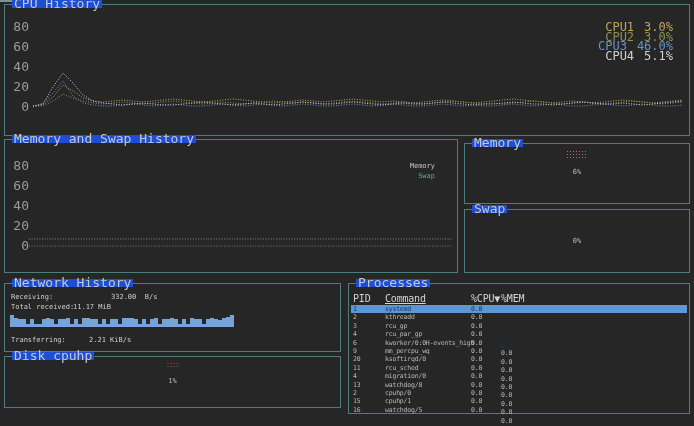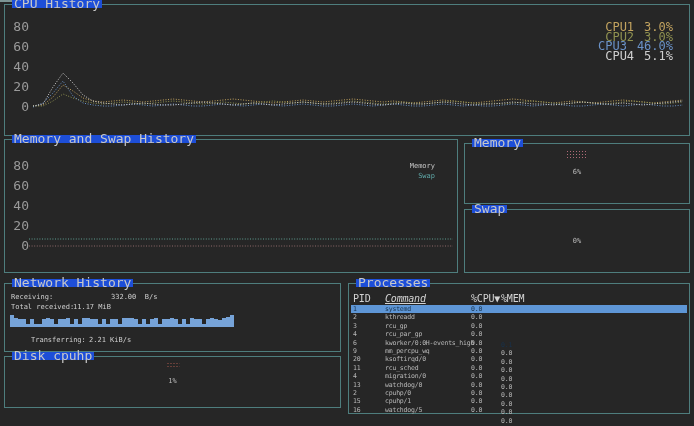--- a/index.html
+++ b/index.html
@@ -30,21 +30,21 @@
     position:absolute;left:50%;transform:translateX(-50%);
     background-size:3px 3px;background-position:0 0;
   }
   .pct-label{position:absolute;left:0;right:0;text-align:center;color:#b8b8b8;font-size:7px;}
   .net-line{position:absolute;left:6px;white-space:pre;color:#cfcfcf;font-size:7px;line-height:8px;}
   .net-value{position:absolute;white-space:pre;color:#cfcfcf;font-size:7px;line-height:8px;}
   #net-spark{position:absolute;left:5px;top:30px;height:13px;display:flex;align-items:flex-end;}
   #net-spark .bar{width:4px;margin-right:0;}
   .proc-header{position:absolute;left:2px;right:2px;top:10px;height:9px;color:#d4d4d4;}
   .proc-header span{position:absolute;font-size:10px;letter-spacing:-0.2px;line-height:9px;}
-  .proc-header .u{text-decoration:underline;font-style:italic;}
+  .proc-header .u{text-decoration:underline;}
   #proc-rows{position:absolute;left:2px;right:2px;top:21px;}
   .proc-row{position:relative;height:8.4px;}
   .proc-row span{position:absolute;font-size:6.5px;letter-spacing:-0.2px;line-height:8.4px;white-space:pre;}
   .col-pid{left:2px;}
   .col-cmd{left:34px;}
   .col-cpu{left:120px;}
   .col-mem{left:150px;margin-top:36px;}
   #edge-artifact{position:absolute;left:0;top:0;width:28px;height:2px;background:#7d9494;}
   svg{position:absolute;display:block;}
 </style>
@@ -179,21 +179,21 @@
       <div class="bar" style="height: 8px; background: rgb(118, 163, 216);"></div>
       <div class="bar" style="height: 3px; background: rgb(118, 163, 216);"></div>
       <div class="bar" style="height: 8px; background: rgb(118, 163, 216);"></div>
       <div class="bar" style="height: 9px; background: rgb(118, 163, 216);"></div>
       <div class="bar" style="height: 8px; background: rgb(118, 163, 216);"></div>
       <div class="bar" style="height: 7px; background: rgb(118, 163, 216);"></div>
       <div class="bar" style="height: 9px; background: rgb(118, 163, 216);"></div>
       <div class="bar" style="height: 10px; background: rgb(118, 163, 216);"></div>
       <div class="bar" style="height: 12px; background: rgb(118, 163, 216);"></div>
     </div>
-  <span class="net-line" style="top:52px;margin-left:20px;">Transferring:</span>
+  <span class="net-line" style="top:52px;">Transferring:</span>
   <span class="net-value" style="top:52px;left:84px;">2.21 KiB/s</span>
 </div>
 
 <div class="panel" style="left:4px;top:356px;width:337px;height:52px;">
   <span class="panel-title">Disk cpuhp</span>
   <div class="dot-indicator" id="disk-dots" style="top: 5px; width: 13px; height: 7px; background-image: radial-gradient(circle, rgb(168, 87, 76) 34%, transparent 36%);"></div>
   <div class="pct-label" style="top:20px;">1%</div>
 </div>
 
 <div class="panel" style="left:348px;top:283px;width:342px;height:131px;">

